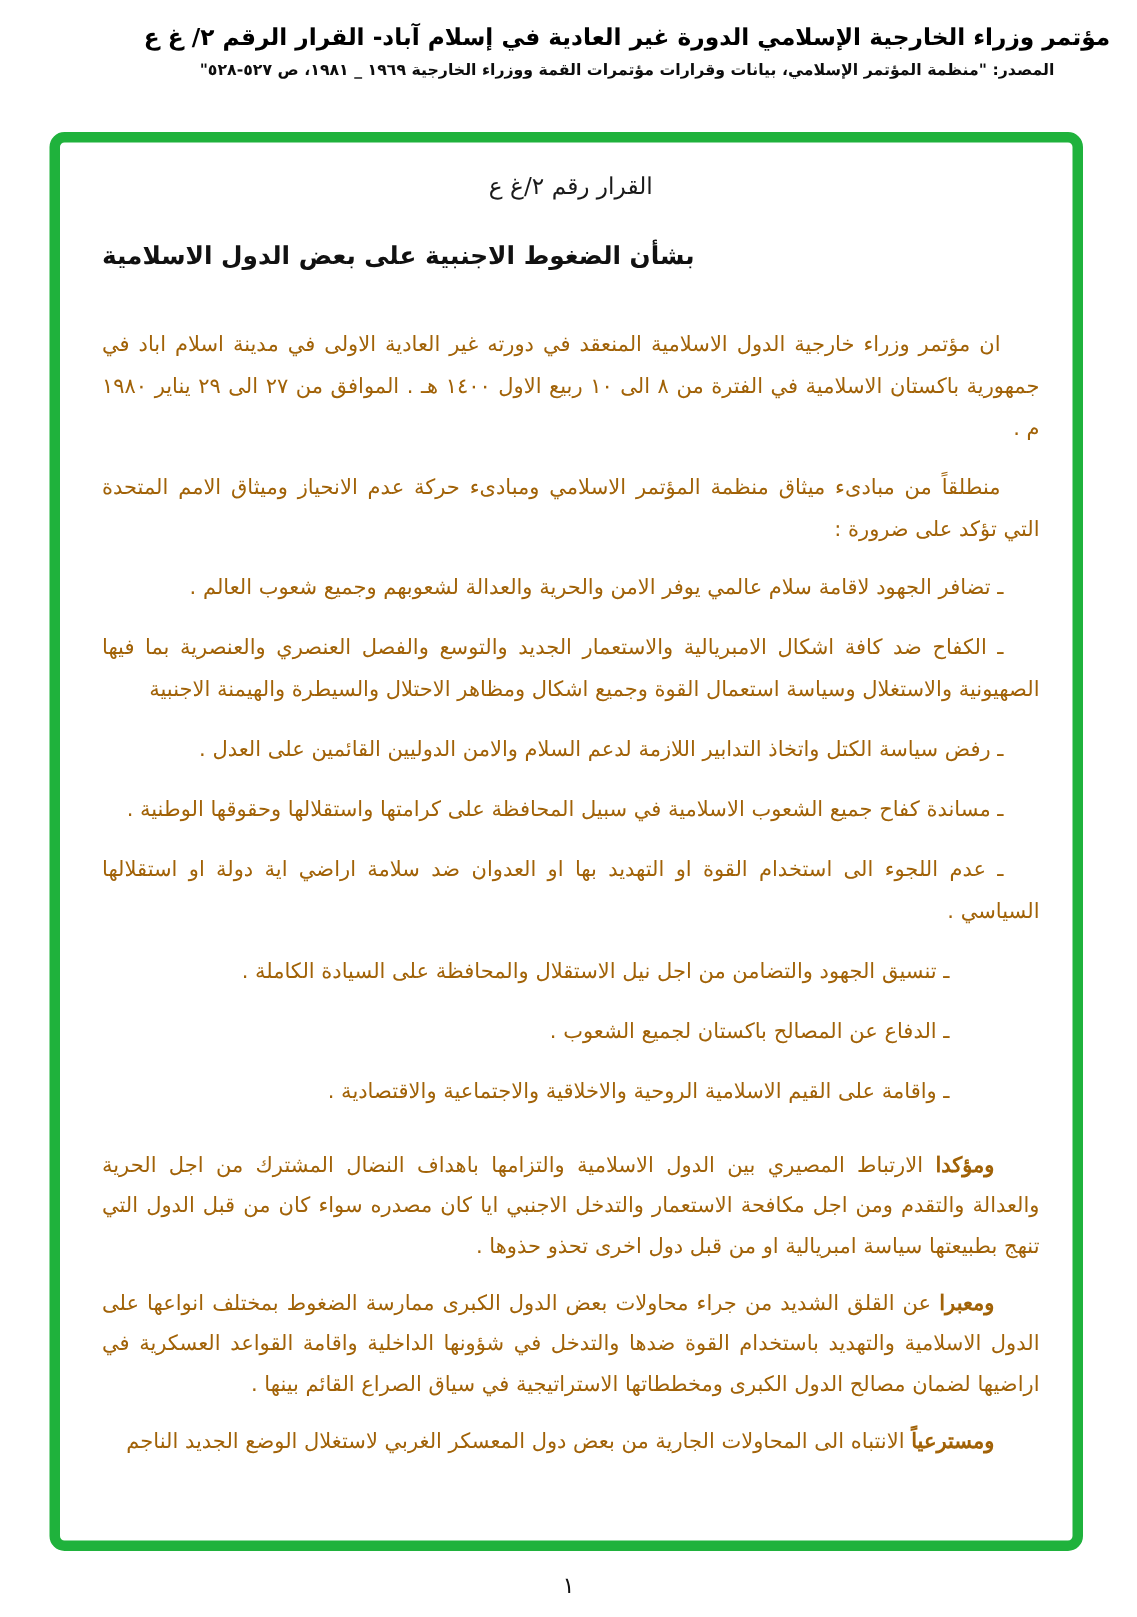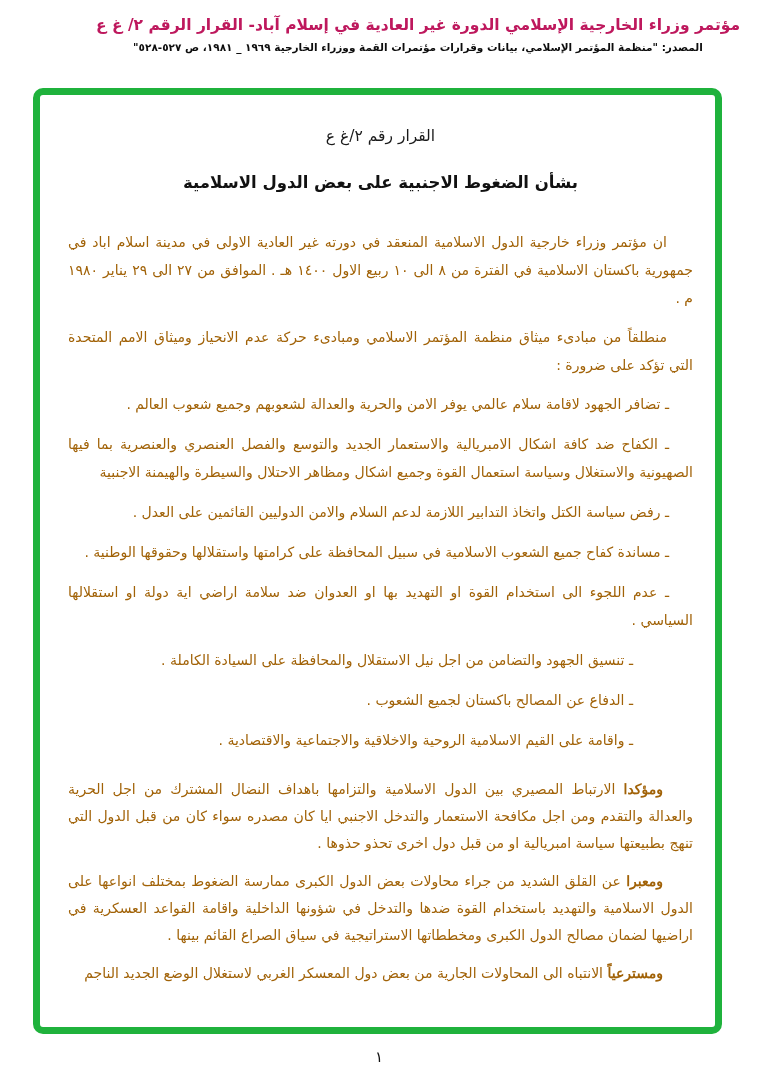--- a/index.html
+++ b/index.html
@@ -9,36 +9,36 @@
   }
   .page { position:absolute; inset:0; background:#ffffff; }
 
   
   .doc-header {
     position:absolute; top:14px; left:90px; right:12px;
     direction:rtl; text-align:center;
   }
   .doc-header .h-title {
     font-size:15.5px; font-weight:bold; letter-spacing:0; line-height:1.5;
-    color:#be185d;
+    color:#000000;
   }
   .doc-header .h-source {
     margin-top:4px; font-size:10.5px; font-weight:bold; color:#0d0d0d;
   }
 
   
   .frame {
     position:absolute; left:33px; top:88px; width:689px; height:946px;
     box-sizing:border-box; border:7px solid var(--accent, #1fb23c);
     border-radius:10px; background:#ffffff;
     padding:12px 22px 0 28px; direction:rtl; overflow:hidden;
   }
 
-  .doc-title { text-align:center; font-size:15.5px; margin-top:20px; color:#1a1a1a; }
-  .doc-subtitle { text-align:center; font-size:16.5px; font-weight:bold; margin-top:28px; color:#111; }
+  .doc-title { text-align:center; font-size:15.5px; margin-top:8px; color:#1a1a1a; }
+  .doc-subtitle { text-align:left; font-size:16.5px; font-weight:bold; margin-top:28px; color:#111; }
 
   .body-text { margin-top:36px; font-size:14px; line-height:28px; text-align:justify; color:#a16207; }
   p.para { margin:0 0 11px 0; text-indent:26px; }
 
   ul.principles { list-style:none; margin:0 0 0 0; padding:0; }
   ul.principles li { margin:0 0 12px 0; text-indent:24px; text-align:justify; }
   ul.principles li.deep { text-indent:60px; }
 
   .closing { margin-top:22px; }
   .closing p.para { margin-bottom:11px; text-indent:30px; line-height:27px; }

